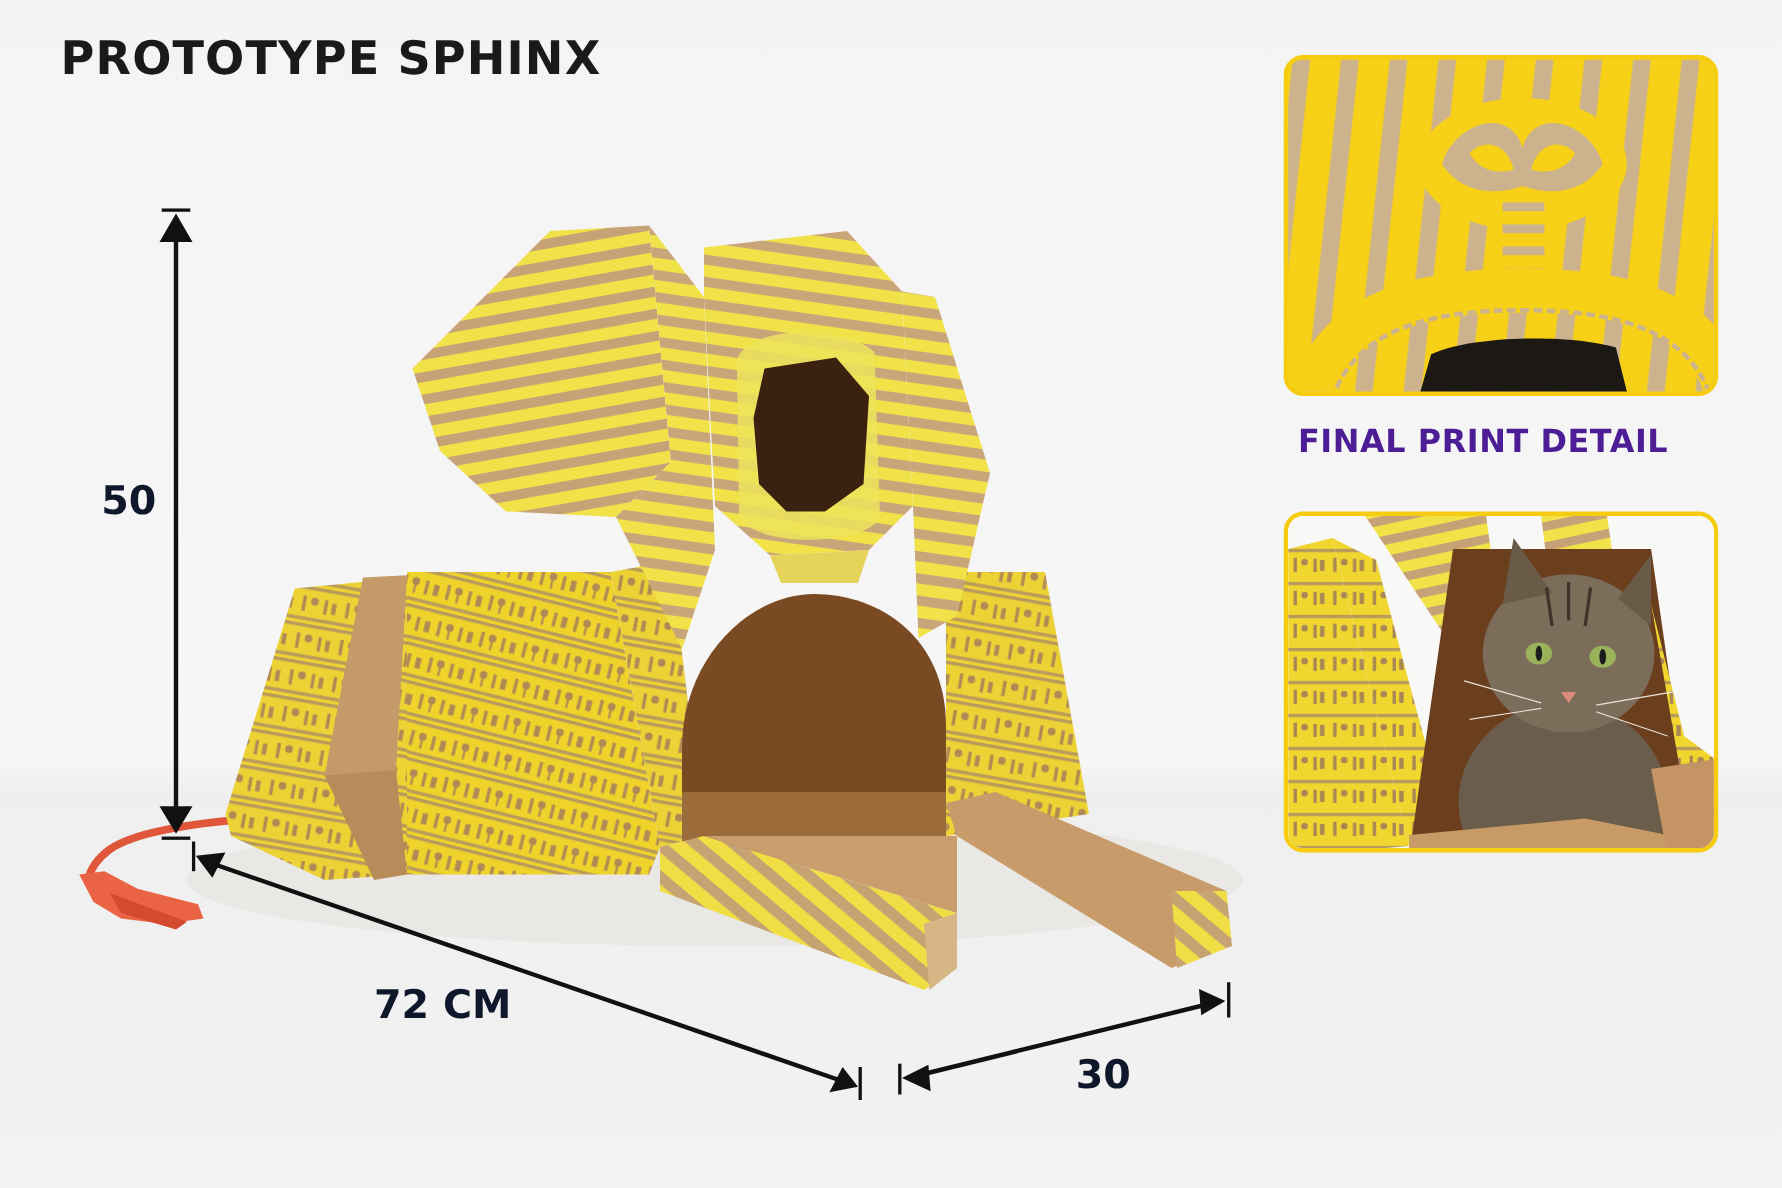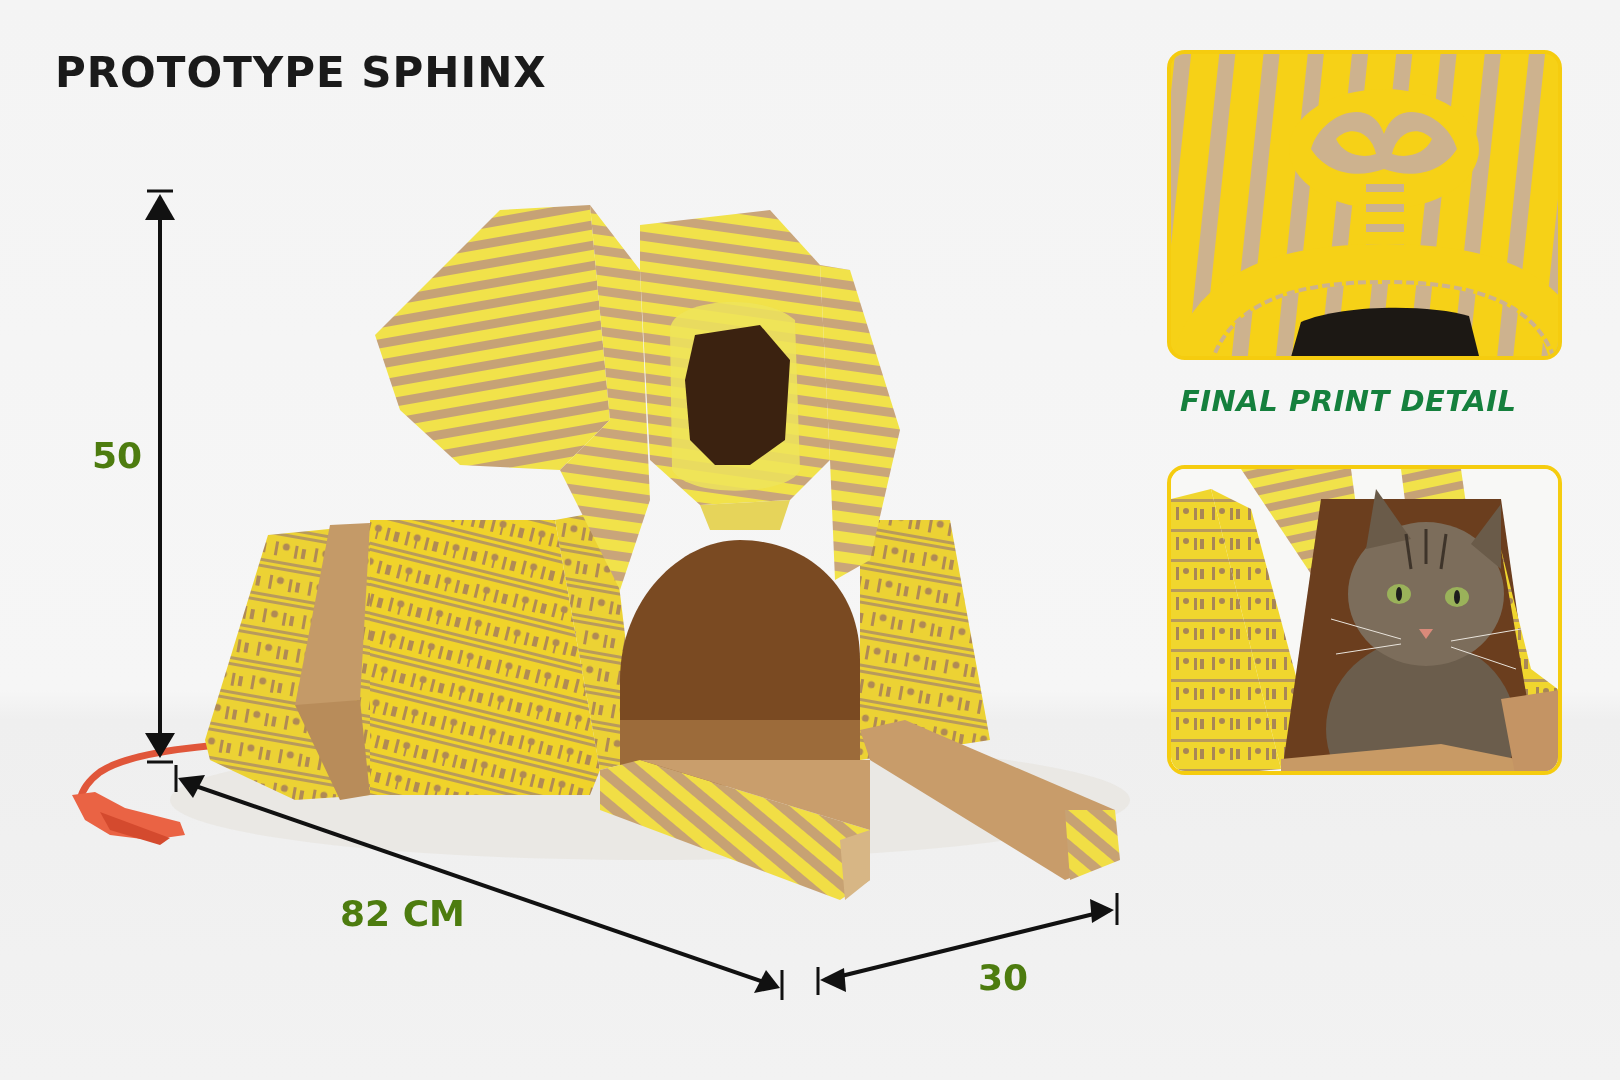--- a/index.html
+++ b/index.html
@@ -2,33 +2,32 @@
 <html><head>
 <meta charset="utf-8">
 <style>
   html, body { margin:0; padding:0; }
   body {
     width:1620px; height:1080px; overflow:hidden; position:relative;
     background: linear-gradient(#f4f4f4 0, #f6f6f6 690px, #efefef 720px, #f2f2f2 1080px);
     font-family: "DejaVu Sans", "Liberation Sans", sans-serif;
   }
   .title {
-    position:absolute; left:55px; top:48px;
+    position:absolute; left:55px; top:28px;
     font-size:42px; font-weight:bold; letter-spacing:1px; color:#1a1a1a;
     font-family: "DejaVu Sans", sans-serif;
   }
   .dim-label {
-    position:absolute; font-size:36px; font-weight:bold; color:#4d7c0f;
+    position:absolute; font-size:36px; font-weight:bold; color:#0f172a;
     font-family: "DejaVu Sans", sans-serif;
   }
   .caption {
     position:absolute; left:1180px; top:384px;
-    font-size:29px; font-weight:bold; color:#15803d; letter-spacing:0.5px;
+    font-size:29px; font-weight:bold; color:#4c1d95; letter-spacing:0.5px;
     font-family: "DejaVu Sans", sans-serif;
-    font-style: italic;
   }
   .panel {
     position:absolute; border:4px solid #f5cc0f; border-radius:18px; overflow:hidden;
     box-sizing:border-box; background:#f3d21b;
   }
   svg { position:absolute; left:0; top:0; }
 </style>
 </head>
 <body>
 
@@ -128,21 +127,21 @@
     <line x1="818" y1="967" x2="818" y2="995" stroke="#111" stroke-width="3"></line>
     <polygon points="820,980 844,968 846,992" fill="#111"></polygon>
     <line x1="1117" y1="893" x2="1117" y2="925" stroke="#111" stroke-width="3"></line>
     <polygon points="1114,910 1090,899 1092,923" fill="#111"></polygon>
   </g>
 </svg>
 
 <div class="title">PROTOTYPE SPHINX</div>
 
 <div class="dim-label" style="left:92px; top:435px;">50</div>
-<div class="dim-label" style="left:340px; top:893px;">82 CM</div>
+<div class="dim-label" style="left:340px; top:893px;">72 CM</div>
 <div class="dim-label" style="left:978px; top:957px;">30</div>
 
 <div class="panel" style="left:1167px; top:50px; width:395px; height:310px;">
   <svg width="395" height="310">
     <defs>
       <pattern id="vstripes" width="44" height="40" patternUnits="userSpaceOnUse" patternTransform="rotate(6)">
         <rect width="44" height="40" fill="#f6d117"></rect>
         <rect x="4" width="16" height="40" fill="#cdb28e"></rect>
       </pattern>
     </defs>

